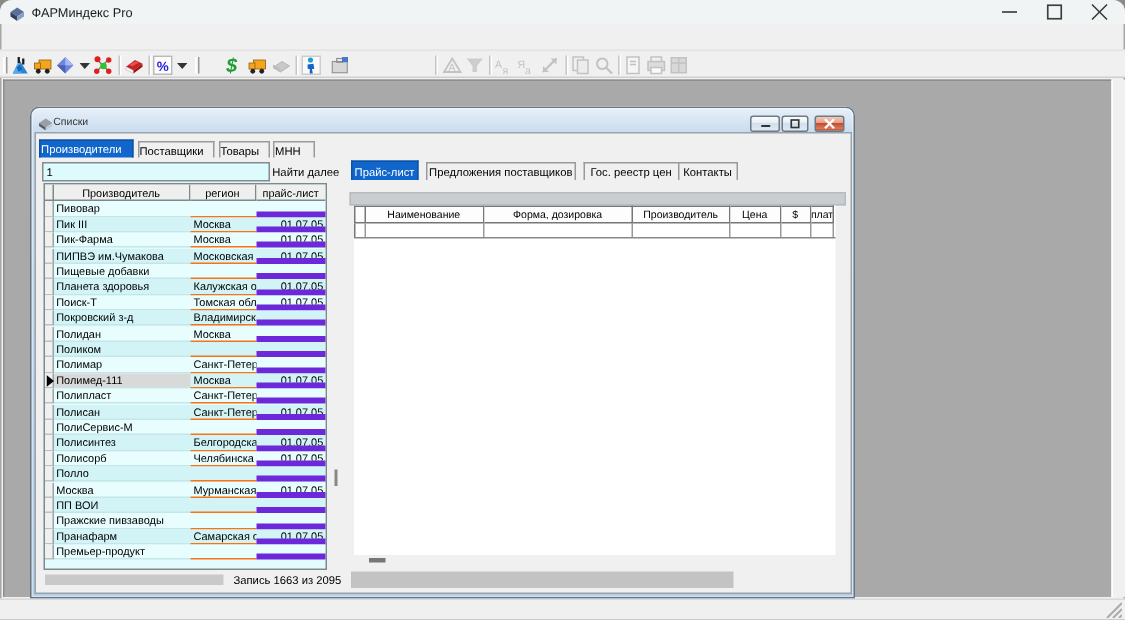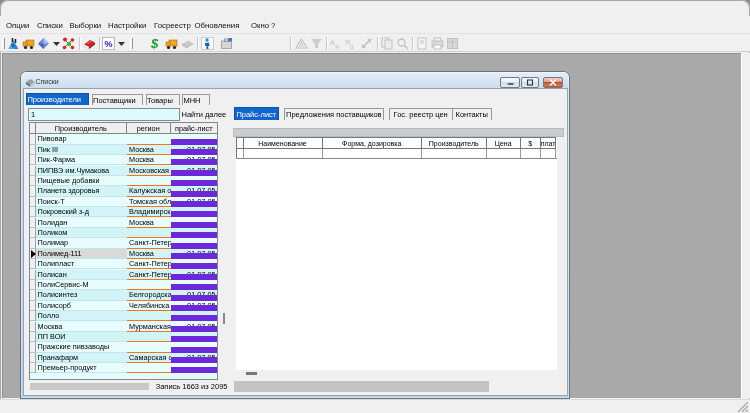--- a/index.html
+++ b/index.html
@@ -39,47 +39,51 @@
          background:#f0f0f0; border:1px solid #999; border-bottom:none; color:#000; }
   .tab.active { background:#1166cc; color:#fff; border-color:#0d52a6; top:3.5px; height:12.5px; line-height:12.5px; }
   .searchbox { position:absolute; left:4.5px; top:18.5px; width:152px; height:13px; background:#ddfafc; border:1px solid #828c8e; font-size:7.5px; line-height:11px; padding-left:2px; color:#000; }
   .findlbl { position:absolute; left:158px; top:21px; width:70px; font-size:7.5px; color:#000; }
   
   .lgrid { position:absolute; left:5px; top:32.5px; width:189.5px; height:258px; background:#e4fbfd; border:1px solid #7d8a8c; overflow:hidden; }
   .lhdr { position:absolute; left:0; top:0; height:11px; background:#efefef; border-right:1px solid #7d8a8c; border-bottom:1px solid #7d8a8c; font-size:7.3px; line-height:11px; text-align:center; color:#000; }
   .lrow { position:absolute; left:0; width:187.5px; height:10.4px; font-size:7.3px; line-height:10.4px; white-space:nowrap; }
   .lrow .c1 { position:absolute; left:6px; width:91.5px; height:100%; overflow:hidden; padding-left:2px; border-bottom:1px solid #c5e6e8; }
   .lrow .c2 { position:absolute; left:97.5px; width:43.5px; height:100%; overflow:hidden; padding-left:2px; border-bottom:1px solid #f97316; }
-  .lrow .c3 { position:absolute; left:141px; width:47px; height:100%; overflow:hidden; text-align:right; padding-right:2px; border-bottom:6px solid #6d28d9; }
+  .lrow .c3 { position:absolute; left:141px; width:47px; height:100%; overflow:hidden; text-align:right; padding-right:2px; border-bottom:4px solid #6d28d9; }
   .lrow .mk { position:absolute; left:0; width:6px; height:100%; background:#f0f0f0; border-right:1px solid #9aa5a7; border-bottom:1px solid #c0c0c0; }
   .odd  { background:#e7fdfe; }
   .even { background:#d3f4f7; }
   
   .rtab { position:absolute; top:19px; height:12px; font-size:7.5px; line-height:12px; text-align:center; background:#f0f0f0; border:1px solid #999; border-bottom:none; color:#000; }
   .rtab.active { background:#1166cc; color:#fff; border-color:#0d52a6; top:17.5px; height:13.5px; line-height:13.5px; }
   .rband { position:absolute; left:209.5px; top:39px; width:331px; height:8.5px; background:#c9cdd0; border:1px solid #b7bbbd; }
   .rgrid { position:absolute; left:212px; top:47.5px; width:321px; height:233px; background:#ffffff; }
   .rhdr { position:absolute; top:0; height:12px; background:#fdfdfd; border:1px solid #777; border-left:none; font-size:7px; line-height:11.5px; text-align:center; color:#000; overflow:hidden; }
   .rcol { position:absolute; top:12px; height:9px; border-right:1px solid #999; }
 </style>
 </head>
 <body>
 <div class="win">
 
-
-  <div class="menubar">
-    <span style="left:6px">Опции</span>
-    <span style="left:37px">Списки</span>
-    <span style="left:69.5px">Выборки</span>
-    <span style="left:108px">Настройки</span>
-    <span style="left:154px">Госреестр</span>
-    <span style="left:194.5px">Обновления</span>
-    <span style="left:251px">Окно</span>
-    <span style="left:271px">?</span>
+  <div class="titlebar">
+    <svg class="abs" style="left:6px;top:4px" width="11" height="11" viewBox="0 0 11 11">
+      <polygon points="1,4 5.5,1 10,4 5.5,7" fill="#5a6f9a"></polygon>
+      <polygon points="1,4 5.5,7 5.5,10 1,7" fill="#30415f"></polygon>
+      <polygon points="10,4 5.5,7 5.5,10 10,7" fill="#8ba0c0"></polygon>
+    </svg>
+    <span class="title-text">ФАРМиндекс Pro</span>
+    <svg class="abs" style="left:666px;top:0" width="84" height="16" viewBox="0 0 84 16">
+      <line x1="2" y1="8" x2="12" y2="8" stroke="#3c3c3c" stroke-width="1.1"></line>
+      <rect x="32.5" y="3.5" width="9" height="9" fill="none" stroke="#3c3c3c" stroke-width="1.1"></rect>
+      <line x1="62" y1="3" x2="72" y2="13" stroke="#3c3c3c" stroke-width="1.1"></line>
+      <line x1="72" y1="3" x2="62" y2="13" stroke="#3c3c3c" stroke-width="1.1"></line>
+    </svg>
   </div>
+
 
   <div class="toolbar">
     <div class="grip" style="left:2px"></div>
 
     <svg class="ticon" style="left:7px" viewBox="0 0 13 13">
       <polygon points="1.5,12 6,3 11.5,12" fill="#2a85d8"></polygon>
       <polygon points="1.5,12 6,3 7,12" fill="#5aa8e8"></polygon>
       <polygon points="4,8 6,6 8,9 5.5,11" fill="#1566b8"></polygon>
       <line x1="5.5" y1="1" x2="5.5" y2="5" stroke="#1a1a1a" stroke-width="1.5"></line>
       <line x1="8.5" y1="2" x2="8.5" y2="6" stroke="#1a1a1a" stroke-width="1.5"></line>

